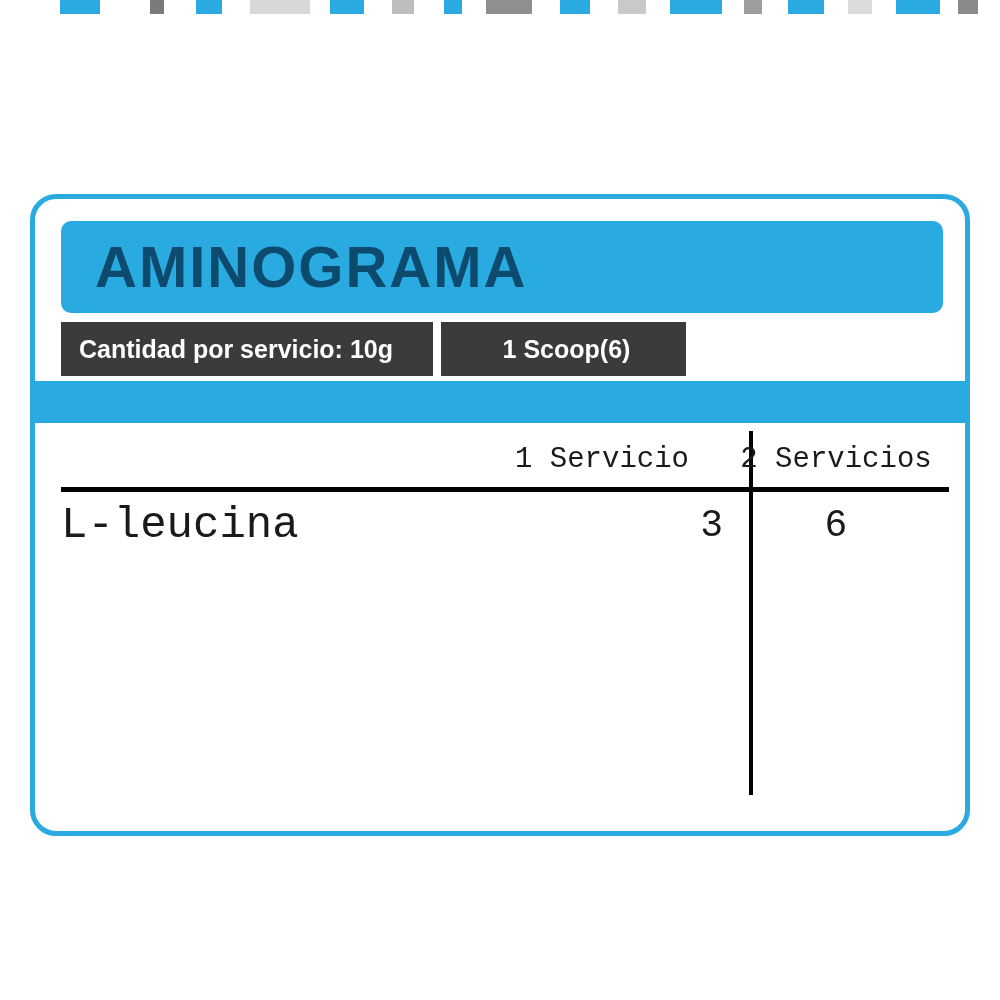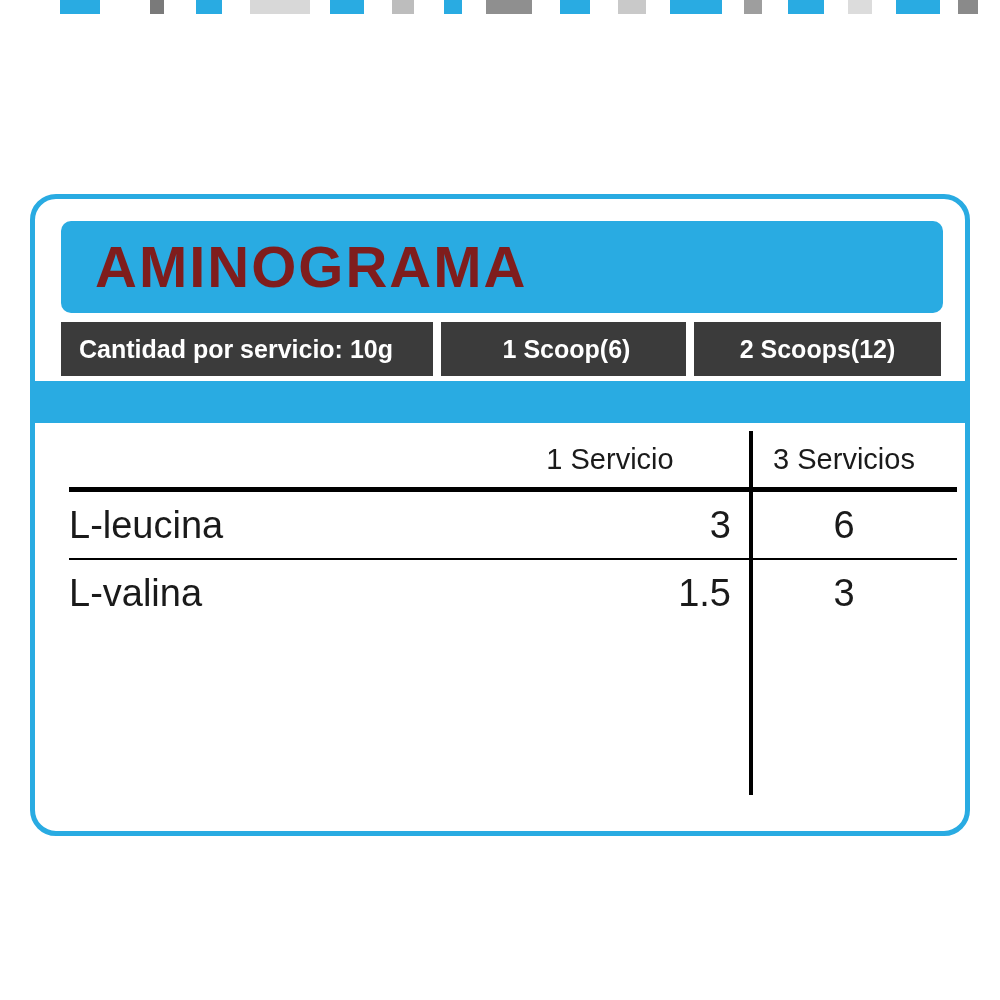--- a/index.html
+++ b/index.html
@@ -53,21 +53,21 @@
     left: 26px;
     top: 22px;
     width: 882px;
     height: 92px;
     background: #29ABE2;
     border-radius: 10px;
     display: flex;
     align-items: center;
   }
   .title-text {
-    color: #7f1d1d;
+    color: #0c4a6e;
     font-size: 58px;
     font-weight: bold;
     letter-spacing: 2px;
     margin-left: 34px;
     line-height: 1;
   }
 
   
   .dark-row {
     position: absolute;
@@ -109,23 +109,24 @@
     left: 0;
     top: 182px;
     width: 930px;
     height: 42px;
     background: #29ABE2;
   }
 
   
   .table-wrap {
     position: absolute;
-    left: 34px;
+    left: 26px;
     top: 232px;
     width: 888px;
+    font-family: Liberation Mono, monospace;
   }
   table.nutri {
     border-collapse: collapse;
     width: 888px;
     table-layout: fixed;
   }
   table.nutri td, table.nutri th {
     padding: 0;
     margin: 0;
   }
@@ -151,21 +152,21 @@
   }
 
   .data-row td {
     height: 66px;
     vertical-align: middle;
     border-bottom: 2.5px solid #000000;
   }
   .data-row:last-child td { border-bottom: none; }
 
   .cell-name {
-    font-size: 38px;
+    font-size: 44px;
     color: #1a1a1a;
     padding-left: 42px;
     text-align: left;
     white-space: nowrap;
   }
   .cell-val1 {
     font-size: 38px;
     color: #1a1a1a;
     text-align: right;
     padding-right: 34px;
@@ -212,54 +213,48 @@
 
   <div class="label-card">
 
     <div class="title-bar">
       <div class="title-text">AMINOGRAMA</div>
     </div>
 
     <div class="dark-row">
       <div class="dark-cell left">Cantidad por servicio: 10g</div>
       <div class="dark-cell mid">1 Scoop(6)</div>
-      <div class="dark-cell right">2 Scoops(12)</div>
     </div>
 
     <div class="blue-band"></div>
 
     <div class="vdiv"></div>
 
     <div class="table-wrap">
       <table class="nutri">
         <colgroup>
           <col class="col-name">
           <col class="col-one">
           <col class="col-two">
         </colgroup>
         <tbody>
             <tr>
           <td class="hdr-blank"></td>
           <td class="hdr-cell">1 Servicio</td>
-          <td class="hdr-cell">3 Servicios</td>
+          <td class="hdr-cell">2 Servicios</td>
         </tr>
         <tr class="rule-thick">
           <td></td>
           <td></td>
           <td></td>
         </tr>
 
         <tr class="data-row">
           <td class="cell-name">L-leucina</td>
           <td class="cell-val1">3</td>
           <td class="cell-val2">6</td>
         </tr>
-        <tr class="data-row">
-          <td class="cell-name">L-valina</td>
-          <td class="cell-val1">1.5</td>
-          <td class="cell-val2">3</td>
-        </tr>
       </tbody>
         </table>
     </div>
 
   </div>
 </div>
 
 </body></html>

